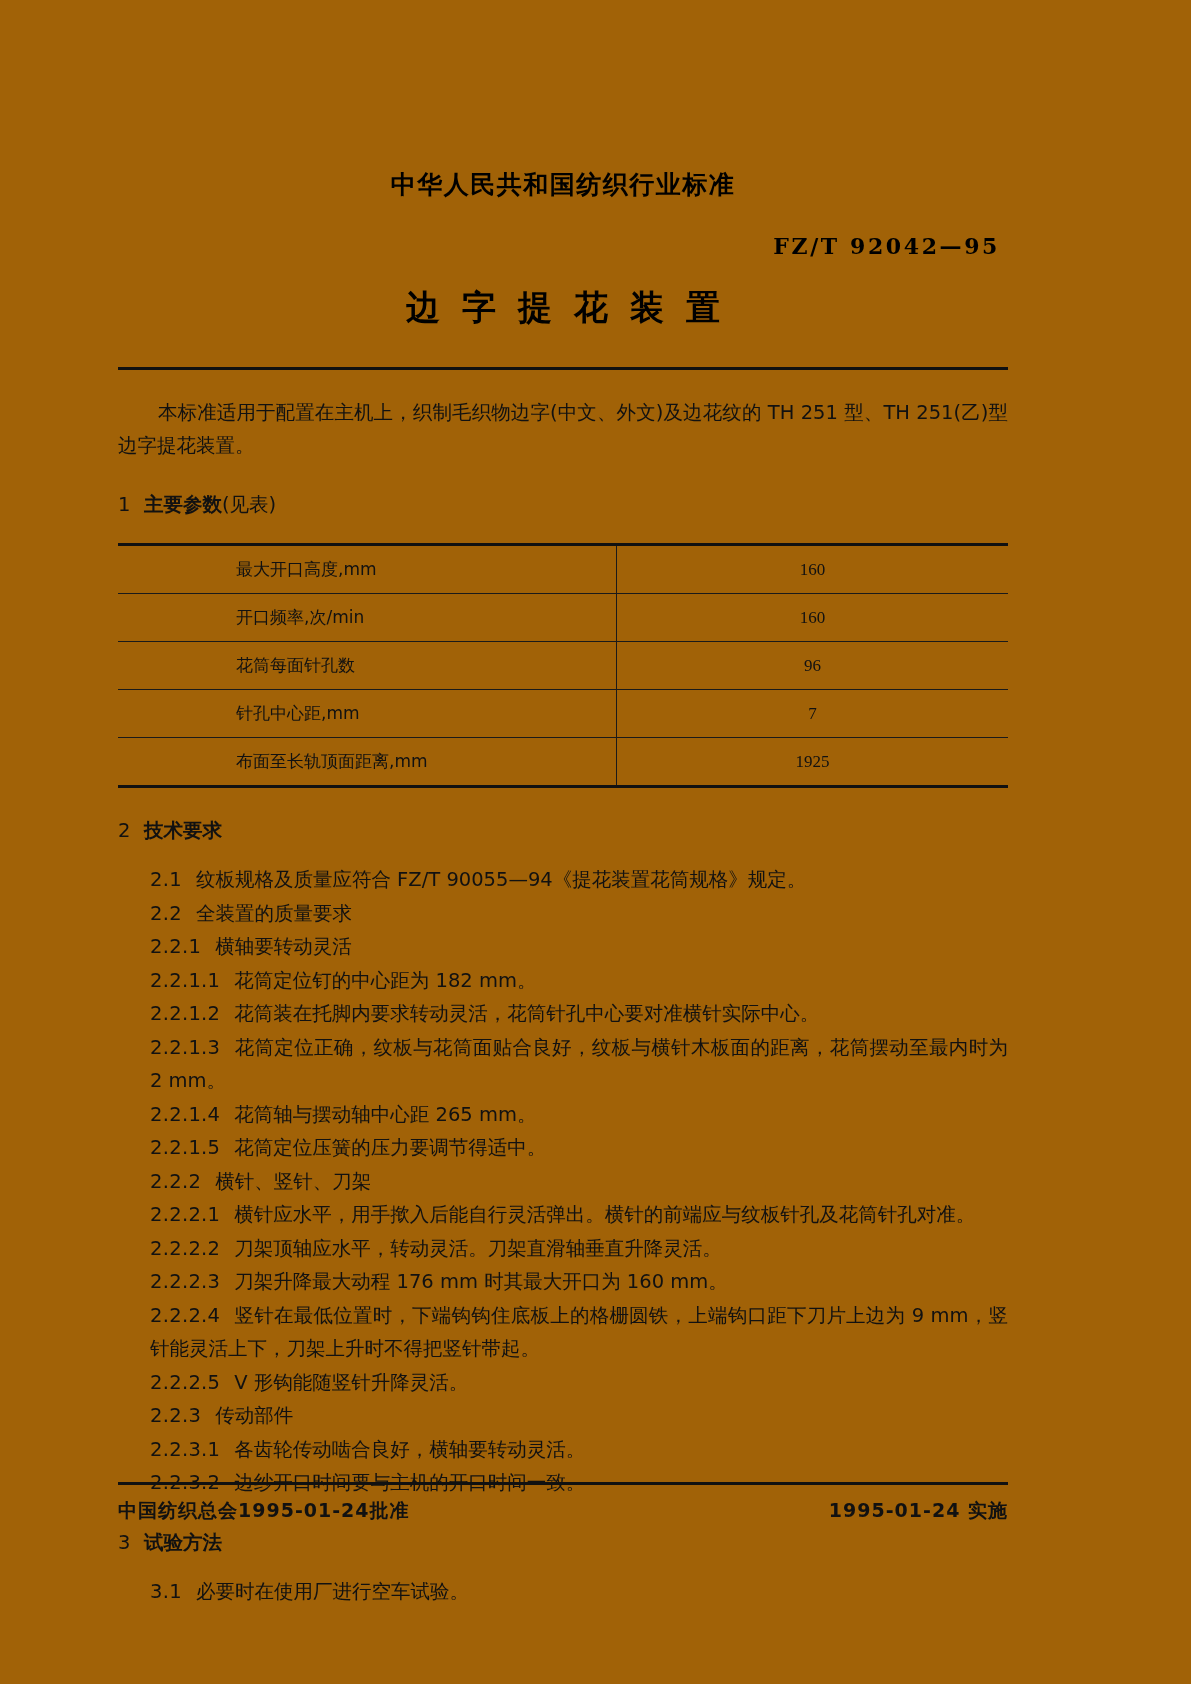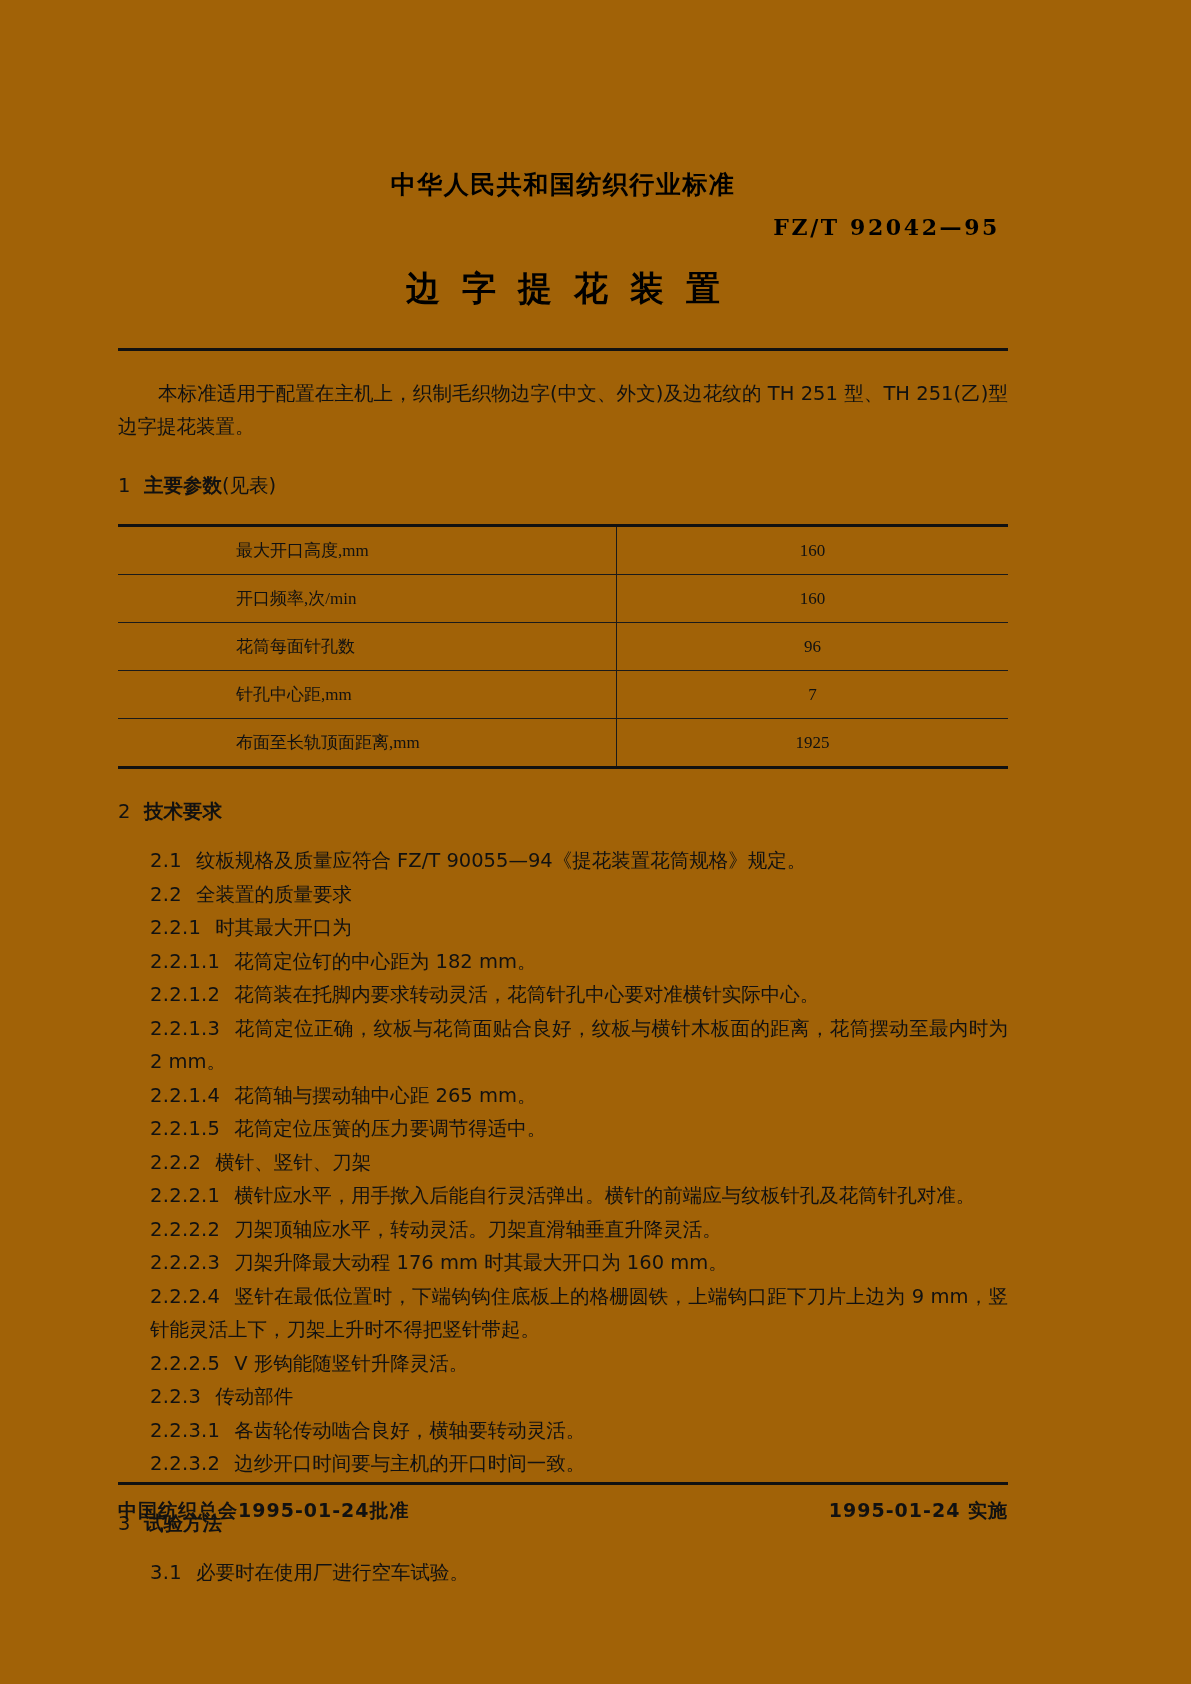--- a/index.html
+++ b/index.html
@@ -35,21 +35,21 @@
     margin-top: 168px;
     text-align: center;
     font-family: "DejaVu Sans", "Liberation Sans", sans-serif;
     font-weight: bold;
     font-size: 25px;
     letter-spacing: 1.5px;
     color: #000;
     padding-left: 0px;
   }
   .std-number-row {
-    margin-top: 13px;
+    margin-top: 32px;
     text-align: right;
     padding-right: 8px;
   }
   .std-number {
     font-family: "DejaVu Serif", "Liberation Serif", serif;
     font-weight: bold;
     font-size: 22px;
     letter-spacing: 2.6px;
     color: #000;
   }
@@ -132,21 +132,20 @@
   .param-table tr:first-child td {
     border-top: 3px solid #111;
   }
   .param-table tr:last-child td {
     border-bottom: 3px solid #111;
   }
   .param-table td.label {
     width: 56%;
     padding-left: 118px;
     border-right: 1.5px solid #1a1a1a;
-    font-family: Liberation Serif, serif;
   }
   .param-table td.value {
     text-align: center;
     font-family: "Liberation Serif", "DejaVu Serif", serif;
     font-size: 17px;
   }
 
   
   .footer {
     position: absolute;
@@ -226,21 +225,21 @@
     </div>
 
     <div style="margin-top:16px">
       <div class="clause">
         <span class="cnum">2.1</span><span class="ctxt">纹板规格及质量应符合 FZ/T 90055—94《提花装置花筒规格》规定。</span>
       </div>
       <div class="clause">
         <span class="cnum">2.2</span><span class="ctxt">全装置的质量要求</span>
       </div>
       <div class="clause">
-        <span class="cnum">2.2.1</span><span class="ctxt">时其最大开口为</span>
+        <span class="cnum">2.2.1</span><span class="ctxt">横轴要转动灵活</span>
       </div>
       <div class="clause">
         <span class="cnum">2.2.1.1</span><span class="ctxt">花筒定位钉的中心距为 182 mm。</span>
       </div>
       <div class="clause">
         <span class="cnum">2.2.1.2</span><span class="ctxt">花筒装在托脚内要求转动灵活，花筒针孔中心要对准横针实际中心。</span>
       </div>
       <div class="clause">
         <span class="cnum">2.2.1.3</span><span class="ctxt">花筒定位正确，纹板与花筒面贴合良好，纹板与横针木板面的距离，花筒摆动至最内时为 2 mm。</span>
       </div>

